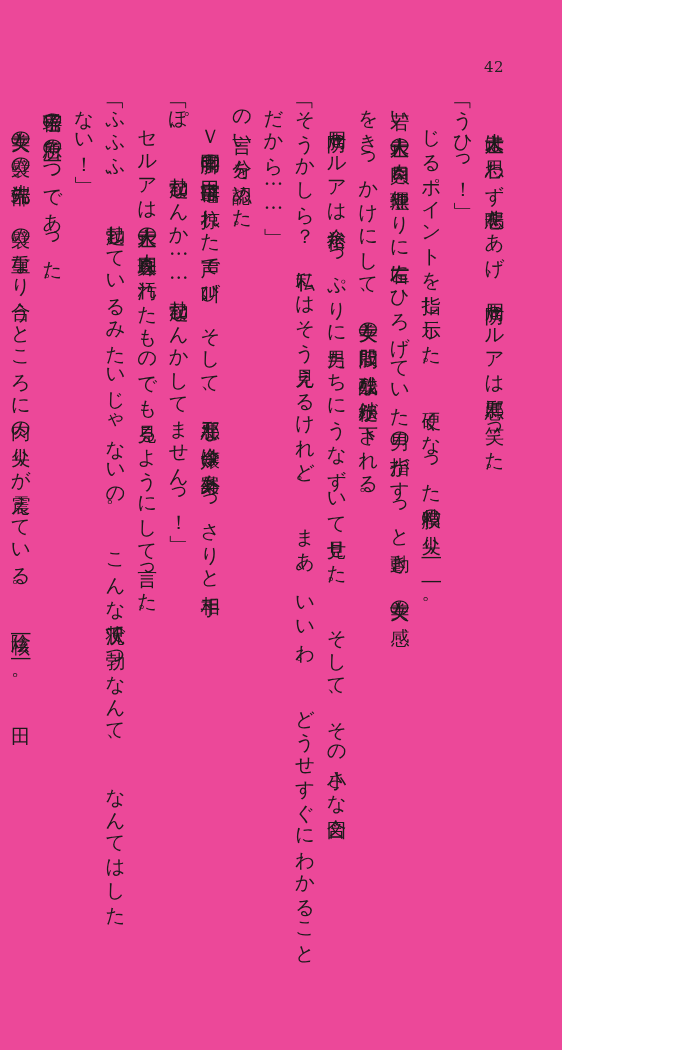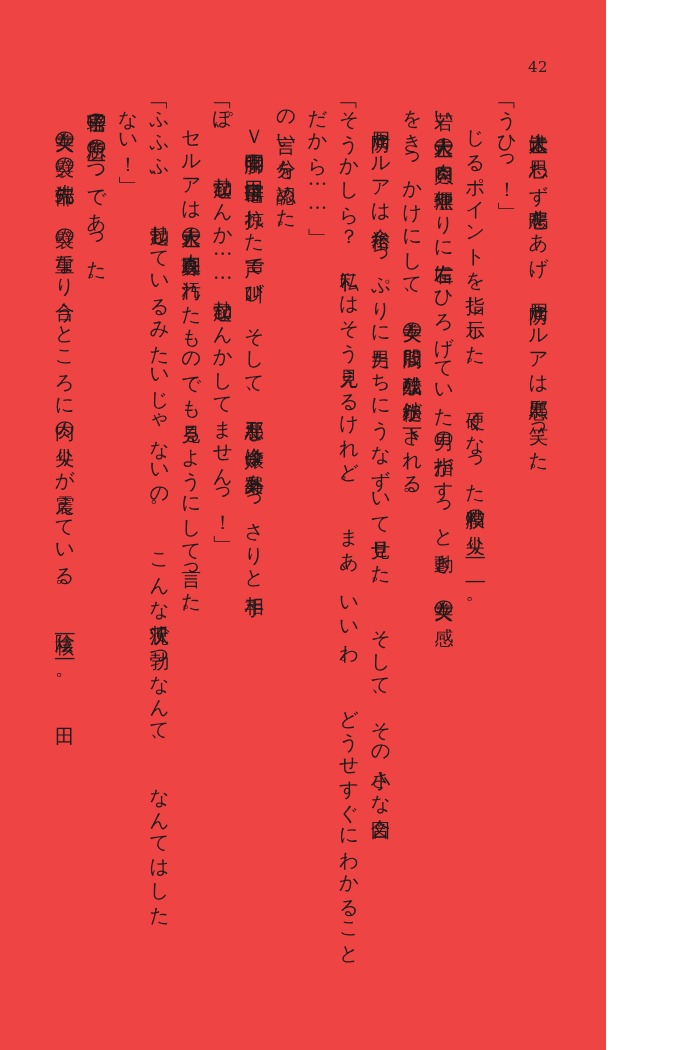--- a/index.html
+++ b/index.html
@@ -9,23 +9,23 @@
   }
   body {
     width: 685px;
     height: 1050px;
     overflow: hidden;
     font-family: "DejaVu Serif", "Liberation Serif", serif;
     color: #1a1a1a;
   }
   #page {
     position: relative;
-    width: 606px;
+    width: 562px;
     height: 1050px;
-    background: #ef4444;
+    background: #ec4899;
   }
   
   #page-number {
     position: absolute;
     top: 58px;
     right: 58px;
     font-size: 15px;
     font-family: "DejaVu Serif", "Liberation Serif", serif;
     color: #222;
     letter-spacing: 0.5px;

